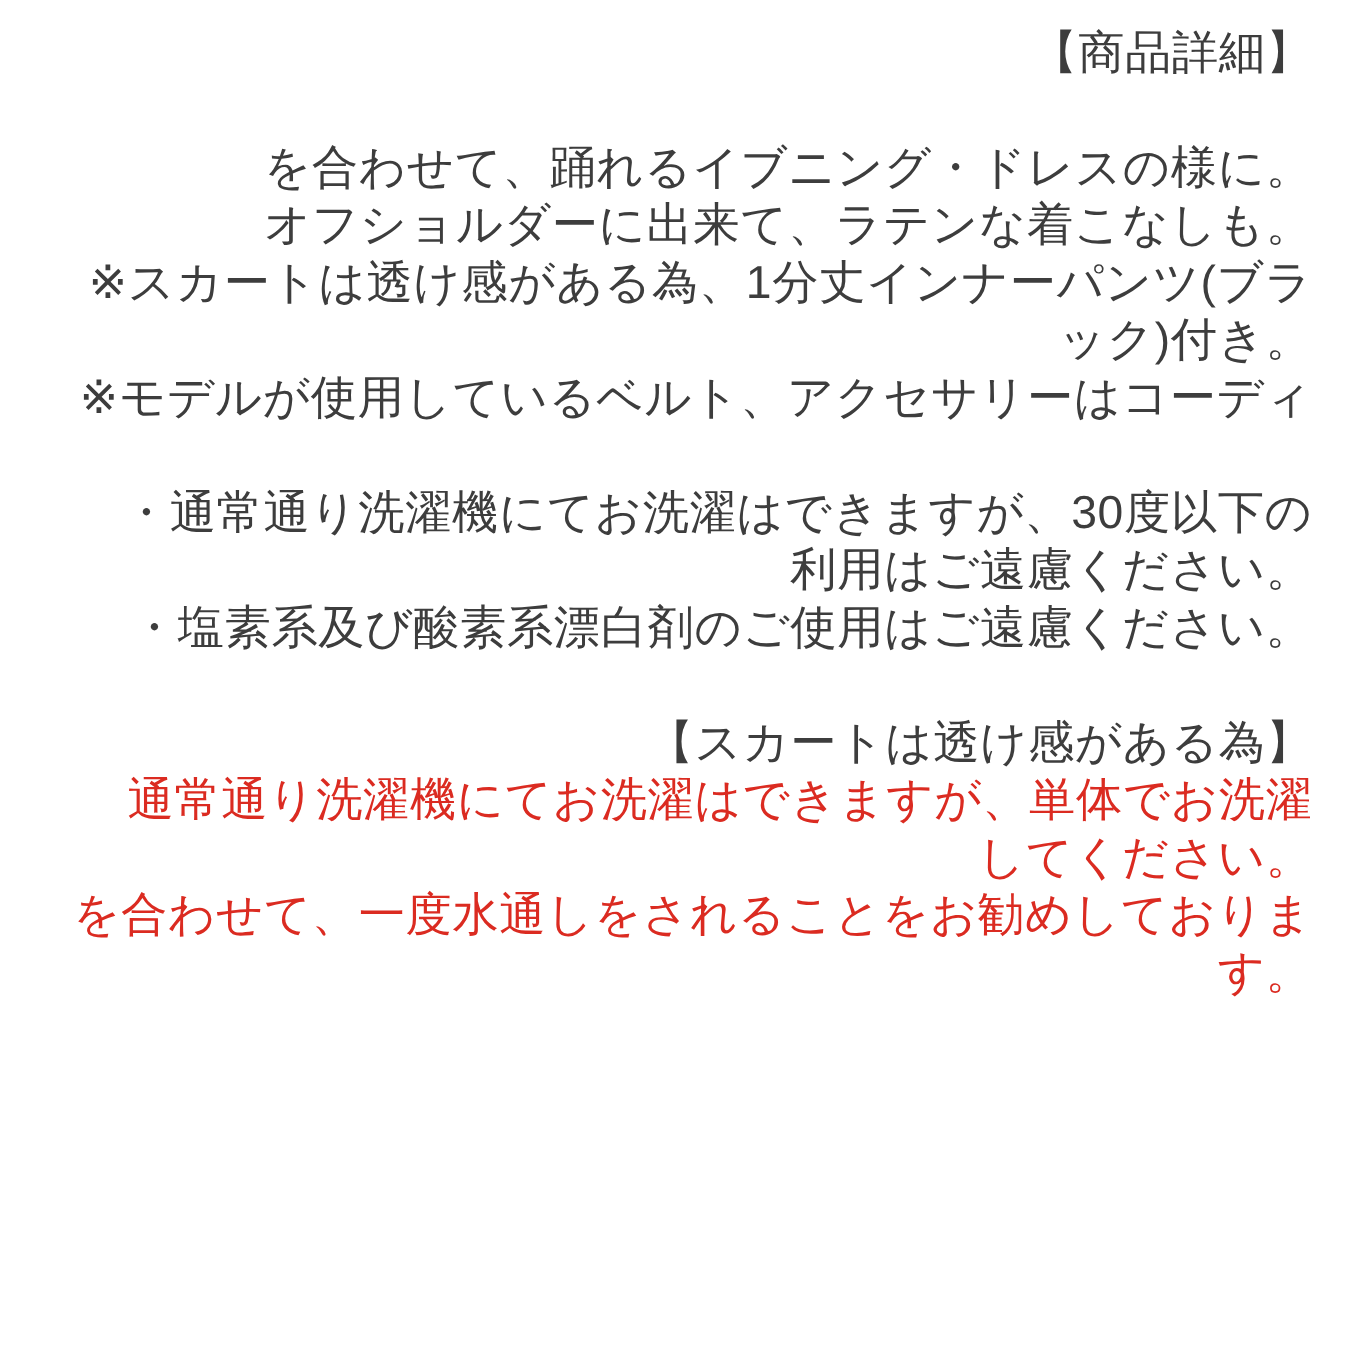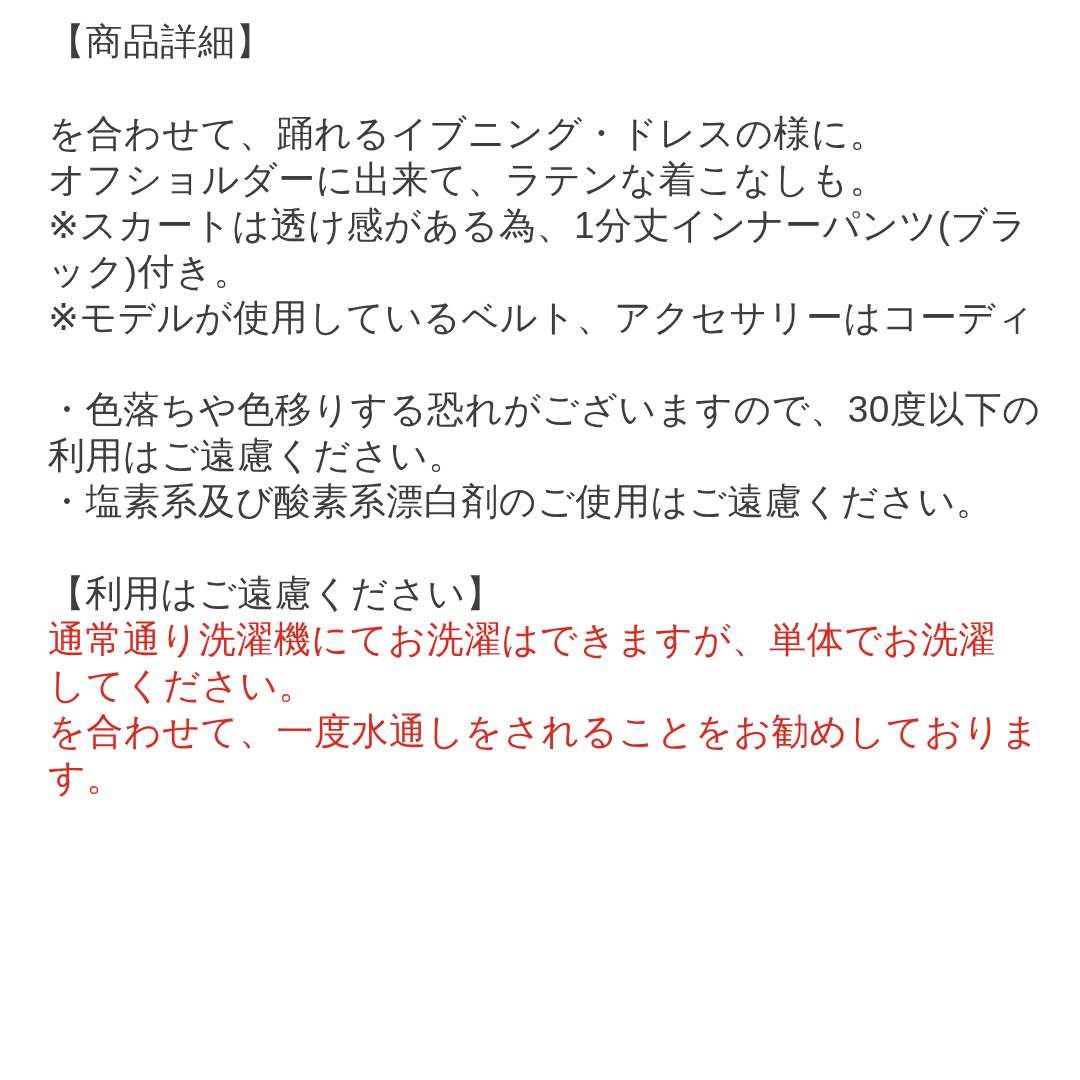--- a/index.html
+++ b/index.html
@@ -10,20 +10,21 @@
     background: #ffffff;
     overflow: hidden;
     font-family: "Liberation Sans", "DejaVu Sans", sans-serif;
   }
   .doc {
     box-sizing: border-box;
     width: 1080px;
     height: 1012px;
     padding: 19px 30px 0 48px;
     background: #ffffff;
+    text-align: right;
   }
   .line {
     height: 46px;
     line-height: 46px;
     font-size: 37px;
     color: #3d3d3d;
     letter-spacing: 0.5px;
     white-space: pre;
   }
   .spacer {
@@ -44,28 +45,28 @@
     <div class="line">を合わせて、踊れるイブニング・ドレスの様に。</div>
     <div class="line">オフショルダーに出来て、ラテンな着こなしも。</div>
     <div class="line">※スカートは透け感がある為、1分丈インナーパンツ(ブラ</div>
     <div class="line">ック)付き。</div>
     <div class="line">※モデルが使用しているベルト、アクセサリーはコーディ</div>
   </div>
 
   <div class="spacer"></div>
 
   <div class="section">
-    <div class="line">・色落ちや色移りする恐れがございますので、30度以下の</div>
+    <div class="line">・通常通り洗濯機にてお洗濯はできますが、30度以下の</div>
     <div class="line">利用はご遠慮ください。</div>
     <div class="line">・塩素系及び酸素系漂白剤のご使用はご遠慮ください。</div>
   </div>
 
   <div class="spacer"></div>
 
   <div class="section">
-    <div class="line">【利用はご遠慮ください】</div>
+    <div class="line">【スカートは透け感がある為】</div>
     <div class="line warning">通常通り洗濯機にてお洗濯はできますが、単体でお洗濯</div>
     <div class="line warning">してください。</div>
     <div class="line warning">を合わせて、一度水通しをされることをお勧めしておりま</div>
     <div class="line warning">す。</div>
   </div>
 
 </div>
 
 </body></html>

